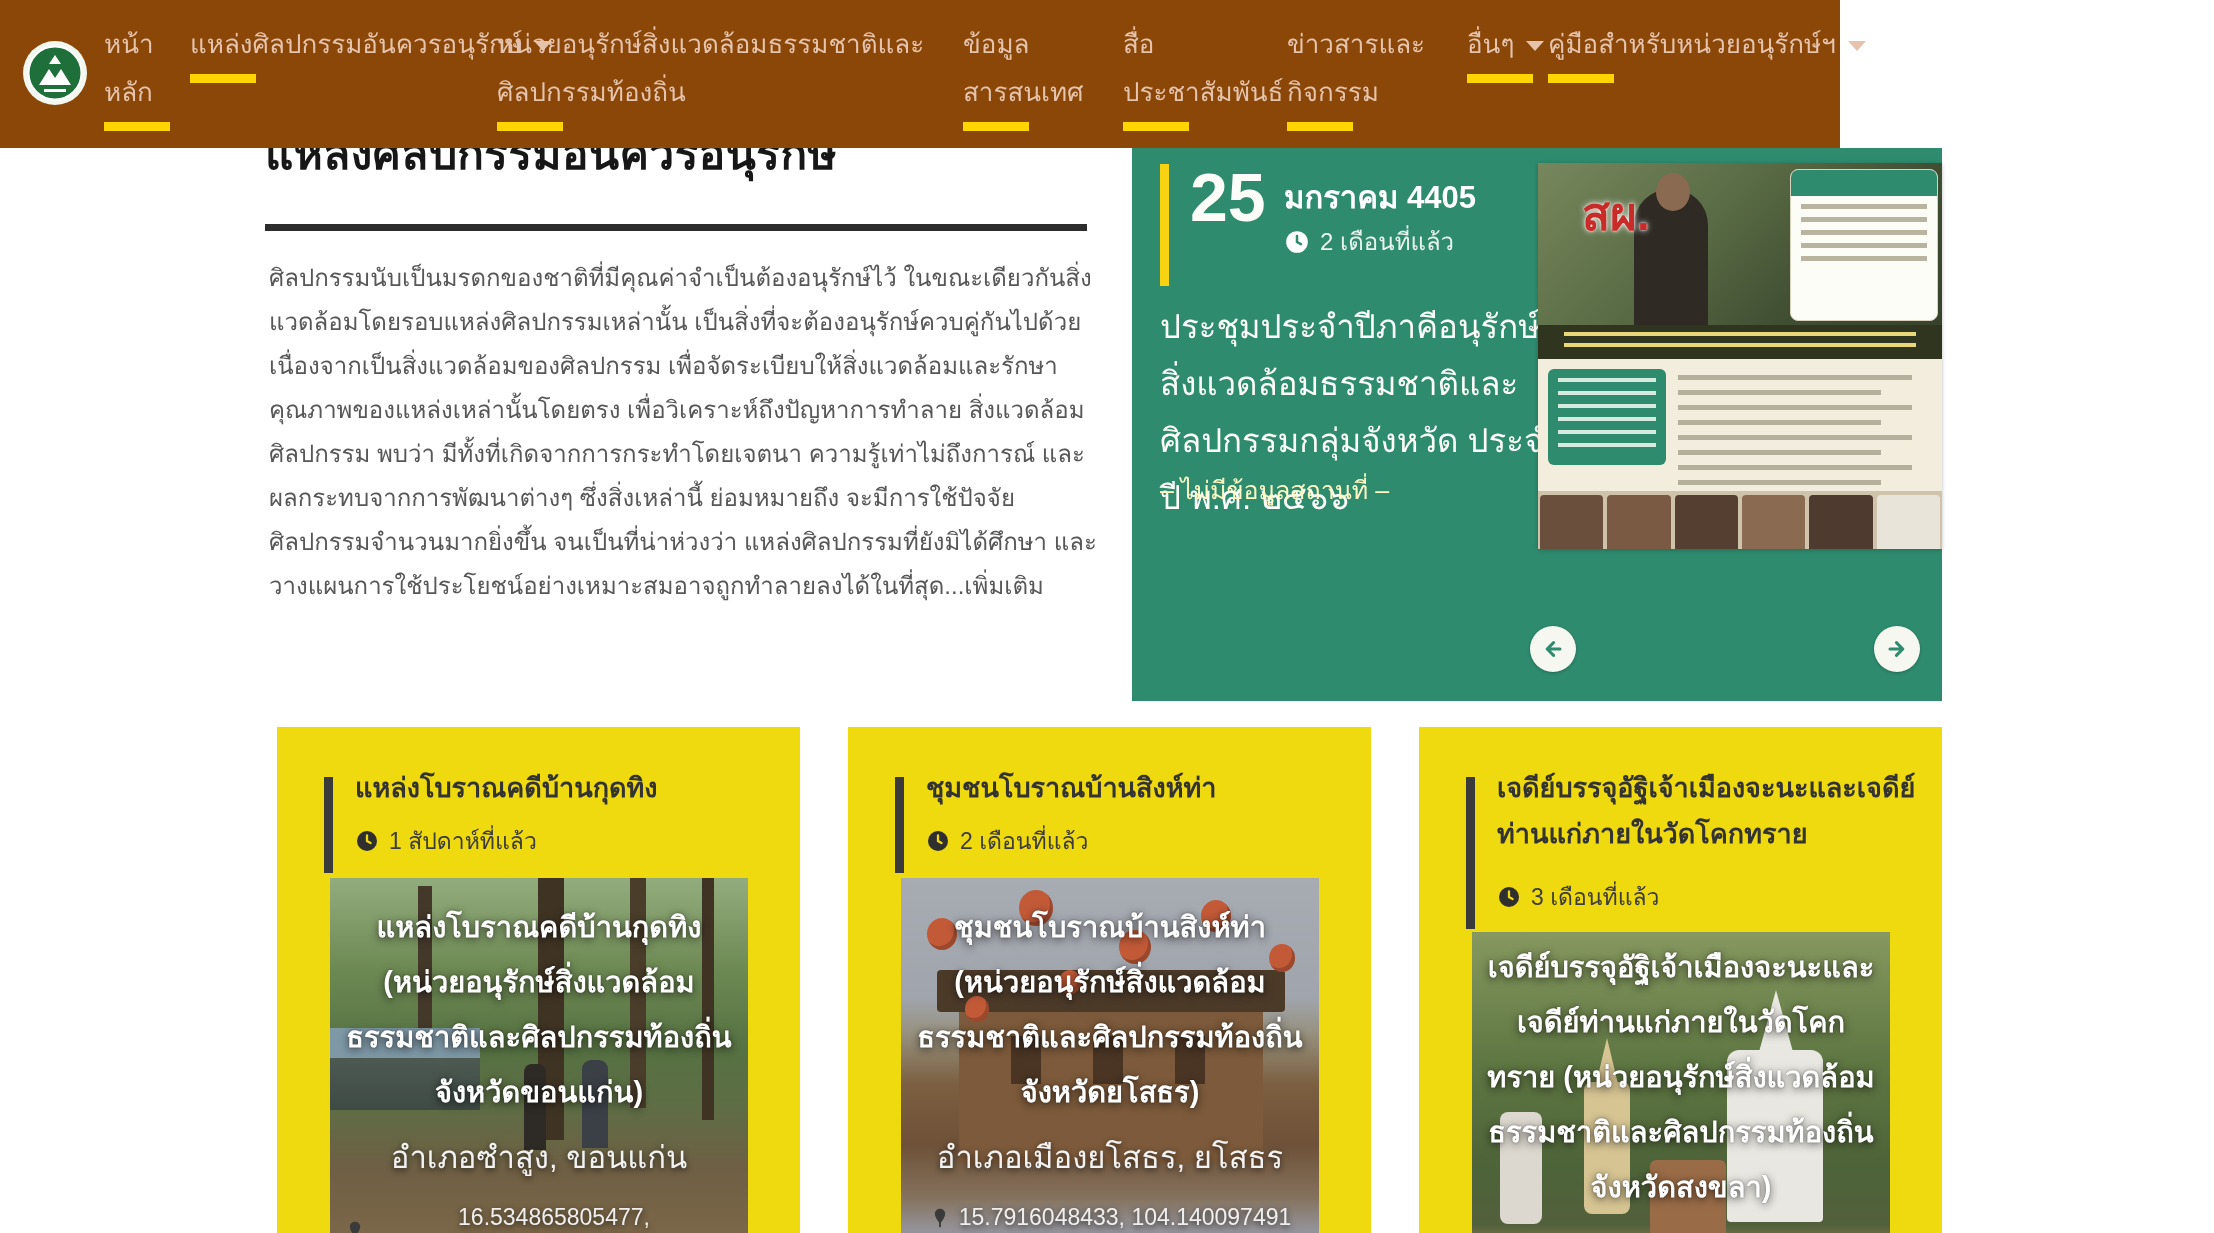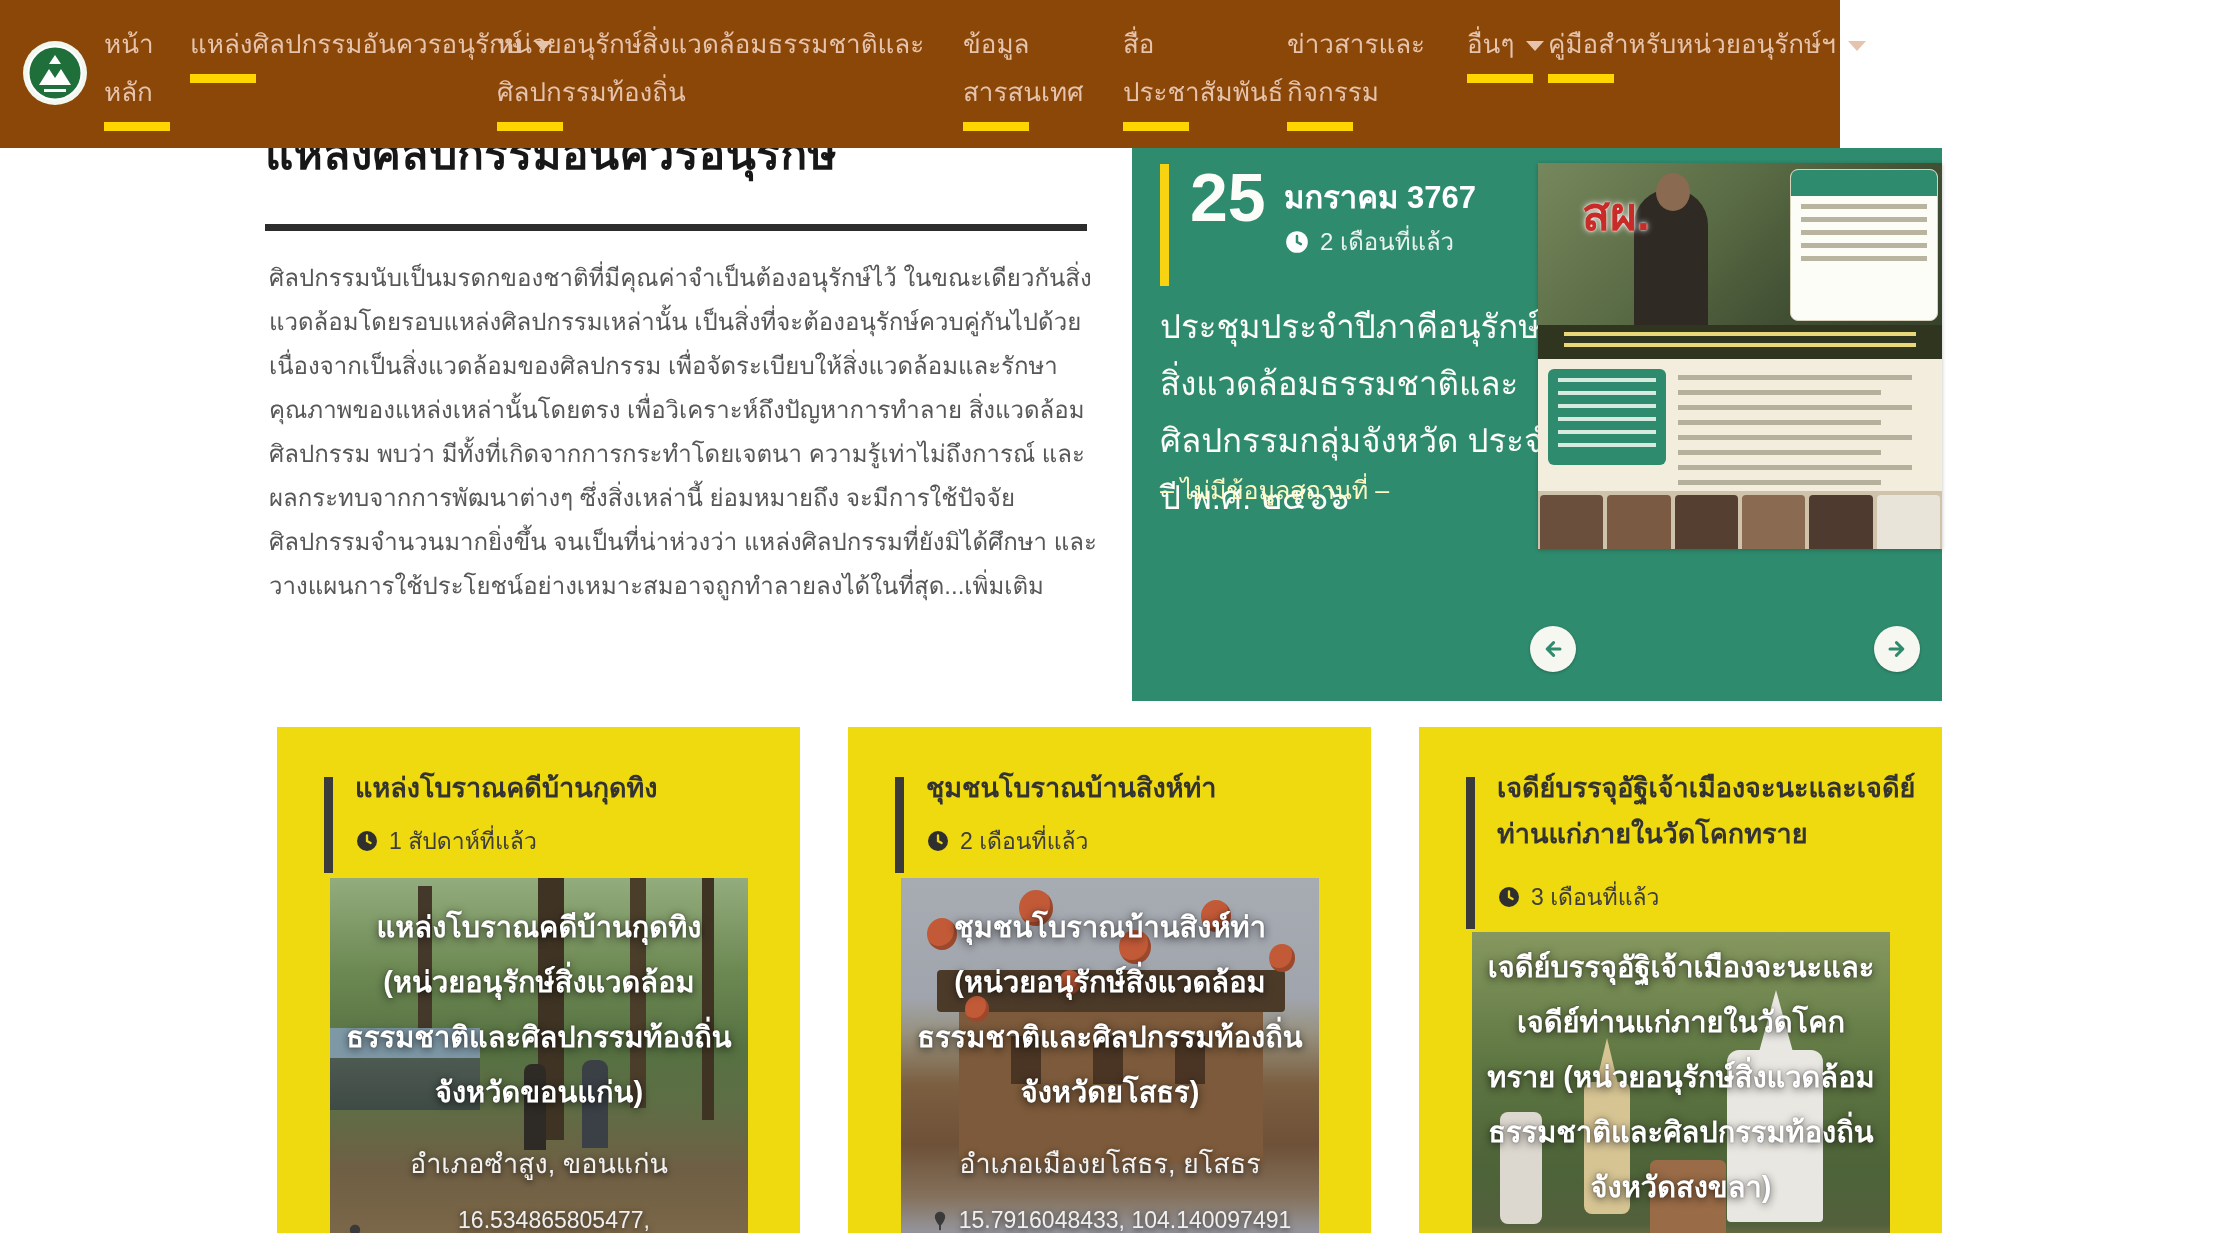--- a/index.html
+++ b/index.html
@@ -128,21 +128,21 @@
     position:absolute;left:53px;top:151px;width:418px;height:430px;margin:0;
     overflow:hidden;cursor:pointer;
   }
   .card.c3 .card-photo{top:205px;}
   .overlay{
     position:absolute;left:0;top:0;width:418px;height:430px;box-sizing:border-box;
     padding:22px 14px 0;display:flex;flex-direction:column;align-items:center;text-align:center;z-index:5;
   }
   .card.c3 .overlay{padding-top:8px;}
   .ov-title{font-size:29px;line-height:55px;font-weight:bold;color:#fff;text-shadow:0 2px 8px rgba(0,0,0,.65),0 0 2px rgba(0,0,0,.4);}
-  .ov-loc{margin-top:22px;font-size:27px;color:#f2f2f2;text-shadow:0 2px 6px rgba(0,0,0,.7);}
+  .ov-loc{margin-top:12px;font-size:31px;color:#f2f2f2;text-shadow:0 2px 6px rgba(0,0,0,.7);}
   .ov-coords{margin-top:22px;font-size:23px;color:#efefef;display:flex;align-items:center;gap:8px;text-shadow:0 2px 6px rgba(0,0,0,.7);}
 
   
   .scene{position:absolute;left:0;top:0;width:418px;height:430px;}
   .scene.forest{background:linear-gradient(180deg,#93ac7d 0%,#6c8852 22%,#567142 40%,#5d6e45 52%,#6f5f44 68%,#7d6849 85%,#6d5940 100%);}
   .forest .trunk{position:absolute;background:#3f3424;}
   .forest .t1{left:208px;top:0;width:26px;height:262px;}
   .forest .t2{left:300px;top:0;width:16px;height:230px;background:#4a3d2a;}
   .forest .t3{left:88px;top:8px;width:14px;height:200px;background:#44382a;}
   .forest .t4{left:372px;top:0;width:12px;height:242px;}
@@ -179,21 +179,21 @@
 <div class="page">
 
   <main>
     <h1 class="page-title">แหล่งศิลปกรรมอันควรอนุรักษ์</h1>
     <div class="title-divider"></div>
     <p class="intro"><span>ศิลปกรรมนับเป็นมรดกของชาติที่มีคุณค่าจำเป็นต้องอนุรักษ์ไว้ ในขณะเดียวกันสิ่งแวดล้อมโดยรอบแหล่งศิลปกรรมเหล่านั้น เป็นสิ่งที่จะต้องอนุรักษ์ควบคู่กันไปด้วย เนื่องจากเป็นสิ่งแวดล้อมของศิลปกรรม เพื่อจัดระเบียบให้สิ่งแวดล้อมและรักษาคุณภาพของแหล่งเหล่านั้นโดยตรง เพื่อวิเคราะห์ถึงปัญหาการทำลาย สิ่งแวดล้อมศิลปกรรม พบว่า มีทั้งที่เกิดจากการกระทำโดยเจตนา ความรู้เท่าไม่ถึงการณ์ และผลกระทบจากการพัฒนาต่างๆ ซึ่งสิ่งเหล่านี้ ย่อมหมายถึง จะมีการใช้ปัจจัยศิลปกรรมจำนวนมากยิ่งขึ้น จนเป็นที่น่าห่วงว่า แหล่งศิลปกรรมที่ยังมิได้ศึกษา และวางแผนการใช้ประโยชน์อย่างเหมาะสมอาจถูกทำลายลงได้ในที่สุด...</span><a class="read-more">เพิ่มเติม</a></p>
 
     <section class="featured">
       <div class="feat-accent"></div>
       <div class="feat-day">25</div>
-      <div class="feat-month">มกราคม 3767</div>
+      <div class="feat-month">มกราคม 4405</div>
       <div class="feat-meta">
         <span style="display:flex;">
           <svg width="26" height="26" viewBox="0 0 24 24">
               <circle cx="12" cy="12" r="10" fill="#ffffff"></circle>
               <path d="M12 6.5v5.5l3.6 2" stroke="#2e8b6e" stroke-width="2.3" fill="none" stroke-linecap="round"></path>
             </svg>
         </span>
         <span>2 เดือนที่แล้ว</span>
       </div>
       <h2 class="feat-title">ประชุมประจำปีภาคีอนุรักษ์สิ่ง​แวดล้อมธรรมชาติและศิลปกรรม​กลุ่มจังหวัด ประจำปี พ.ศ. ๒๕๖๖</h2>

